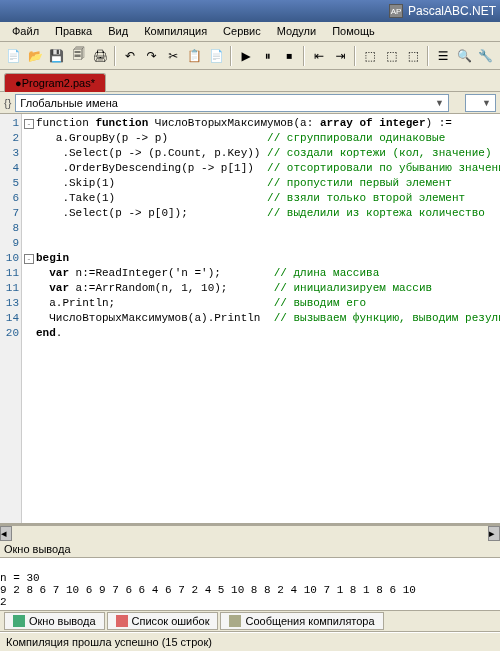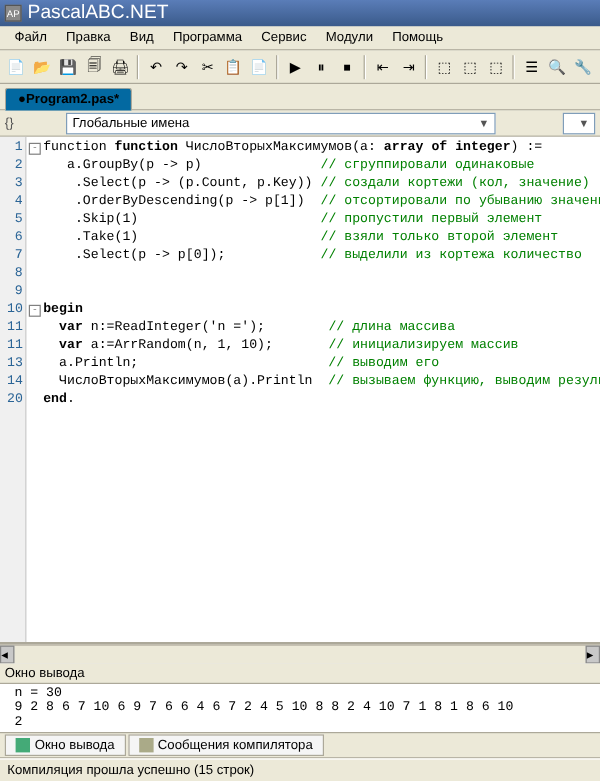--- a/index.html
+++ b/index.html
@@ -1,62 +1,62 @@
 <!DOCTYPE html>
 <html><head>
 <meta charset="utf-8">
 <style>
   * { margin: 0; padding: 0; box-sizing: border-box; }
   body { font-family: Tahoma, sans-serif; font-size: 11px; background: #c0c0c0; width: 500px; height: 651px; overflow: hidden; display: flex; flex-direction: column; }
-  .titlebar { background: linear-gradient(to bottom, #5a7db8, #3a5a8a); color: #fff; height: 22px; display: flex; align-items: center; padding: 0 4px; }
+  .titlebar { background: linear-gradient(to bottom, #5a7db8, #3a5a8a); color: #fff; height: 22px; display: flex; align-items: center; padding: 0 4px; justify-content: flex-end; }
   .titlebar .icon { width: 14px; height: 14px; background: #888; margin-right: 5px; display:inline-flex; align-items:center; justify-content:center; font-size:8px; color:#fff; border:1px solid #555;}
-  .titlebar .title { font-size: 16px; }
+  .titlebar .title { font-size: 12px; }
   .menubar { background: #ece9d8; height: 20px; display: flex; align-items: flex-end; padding: 2px 4px; border-bottom: 1px solid #aca899; }
   .menubar .menu { padding: 2px 8px; cursor: default; }
   .toolbar { background: #ece9d8; height: 28px; display: flex; align-items: center; padding: 2px 4px; gap: 2px; border-bottom: 1px solid #aca899; }
   .tbtn { width: 22px; height: 22px; display: inline-flex; align-items: center; justify-content: center; border: 1px solid transparent; cursor: pointer; font-size: 12px; }
   .tsep { width: 2px; height: 20px; border-left: 1px solid #aca899; border-right: 1px solid #fff; margin: 0 2px; }
   .tabbar { background: #ece9d8; height: 22px; display: flex; align-items: flex-end; padding: 0 4px; border-bottom: 1px solid #aca899; }
   .tab { padding: 3px 10px; background: #ece9d8; border: 1px solid #aca899; border-bottom: none; margin-right: 2px; border-radius: 3px 3px 0 0; cursor: pointer; font-size: 11px; position: relative; top: 1px; }
-  .tab.active { background: #0369a1; font-weight: bold; z-index: 2; }
+  .tab.active { background: #b91c1c; font-weight: normal; z-index: 2; }
   .navbar { background: #ece9d8; height: 22px; display: flex; align-items: center; padding: 2px 4px; border-bottom: 1px solid #aca899; }
-  .navsel { flex: 1; border: 1px solid #7f9db9; background: #fff; height: 18px; display: flex; align-items: center; padding: 0 4px; font-size: 11px; margin-left: 40px; }
+  .navsel { flex: 1; border: 1px solid #7f9db9; background: #fff; height: 18px; display: flex; align-items: center; padding: 0 4px; font-size: 11px; }
   .navsel .dd { margin-left: auto; font-size: 9px; color: #555; }
   .editor-area { flex: 1; background: #fff; display: flex; overflow: hidden; border-bottom: 2px solid #aca899; min-height: 280px; }
   .gutter { width: 22px; background: #f0f0f0; border-right: 1px solid #ccc; font-family: "Courier New", monospace; font-size: 11px; color: #2a6496; text-align: right; padding: 2px 2px 0 0; }
   .gutter div { height: 15px; line-height: 15px; }
   .code { flex: 1; font-family: "Courier New", monospace; font-size: 11px; padding: 2px 0 0 2px; white-space: pre; overflow: hidden; }
   .code .line { height: 15px; line-height: 15px; }
   .code .kw { color: #000; font-weight: bold; }
   .code .cm { color: #008000; }
   .code .fold { color: #808080; display: inline-block; width: 10px; text-align:center; border:1px solid #808080; font-size:8px; line-height:8px; margin-right:2px;}
   .code .nofold { display:inline-block; width:12px;}
   .hscroll { height: 16px; background: #ece9d8; border-top: 1px solid #aca899; display:flex; }
   .hscroll .thumb { width:12px; background:#c8c8c8; border:1px solid #888;}
   .output-area { background: #fff; display: flex; flex-direction: column; }
   .output-title { background: #ece9d8; padding: 2px 4px; border-bottom: 1px solid #aca899; font-size: 11px; }
-  .output-body { flex:1; font-family: "Courier New", monospace; font-size: 11px; padding: 2px 12px; white-space: pre-wrap; background: #fff; height: 120px; }
+  .output-body { flex:1; font-family: "Courier New", monospace; font-size: 11px; padding: 2px 0; white-space: pre-wrap; background: #fff; height: 120px; margin-top: 12px; }
   .bottom-tabs { background: #ece9d8; height: 22px; display: flex; align-items: center; padding: 2px 4px; border-top: 1px solid #aca899; border-bottom:1px solid #aca899; }
   .btab { padding: 2px 8px; border: 1px solid #aca899; background: #f5f5f5; margin-right: 2px; display: flex; align-items: center; gap: 4px; cursor: pointer; font-size: 11px; }
   .btab .bi { width: 12px; height: 12px; display:inline-block; }
   .statusbar { background: #ece9d8; height: 19px; display: flex; align-items: center; padding: 0 6px; font-size: 11px; border-top: 1px solid #fff; }
 </style>
 </head>
 <body>
 
 <div class="titlebar">
   <span class="icon">АР</span>
   <span class="title">PascalABC.NET</span>
 </div>
 
 <div class="menubar" id="menubar">
     <span class="menu">Файл</span>
     <span class="menu">Правка</span>
     <span class="menu">Вид</span>
-    <span class="menu">Программа</span>
+    <span class="menu">Компиляция</span>
     <span class="menu">Сервис</span>
     <span class="menu">Модули</span>
     <span class="menu">Помощь</span>
   </div>
 
 <div class="toolbar" id="toolbar">
     <span class="tbtn">📄</span>
     <span class="tbtn">📂</span>
     <span class="tbtn">💾</span>
     <span class="tbtn">🗐</span>
@@ -132,20 +132,24 @@
 9 2 8 6 7 10 6 9 7 6 6 4 6 7 2 4 5 10 8 8 2 4 10 7 1 8 1 8 6 10
 2</div>
 </div>
 
 <div class="bottom-tabs" id="btabs">
     <div class="btab">
       <span class="bi" style="background: rgb(68, 170, 119);"></span>
       <span>Окно вывода</span>
     </div>
     <div class="btab">
+      <span class="bi" style="background: rgb(221, 102, 102);"></span>
+      <span>Список ошибок</span>
+    </div>
+    <div class="btab">
       <span class="bi" style="background: rgb(170, 170, 136);"></span>
       <span>Сообщения компилятора</span>
     </div>
   </div>
 
 <div class="statusbar">
   <span>Компиляция прошла успешно (15 строк)</span>
 </div>
 
 </body></html>

